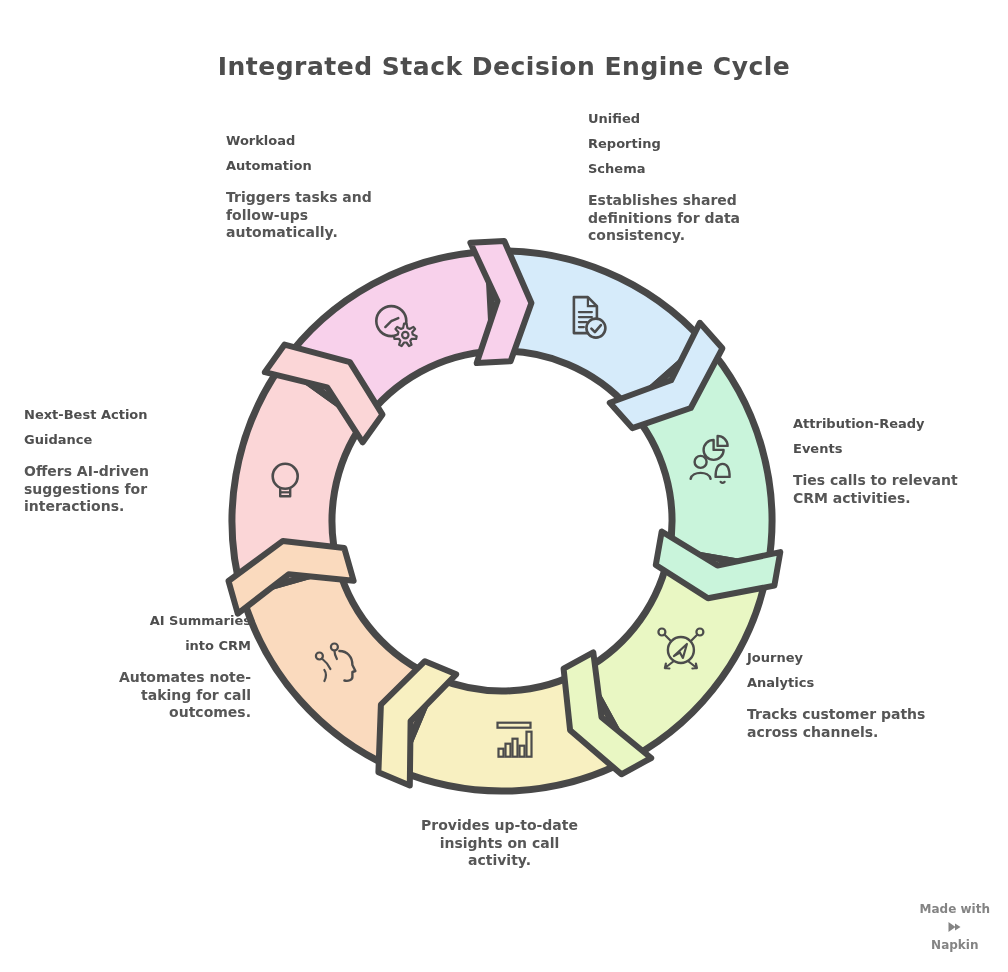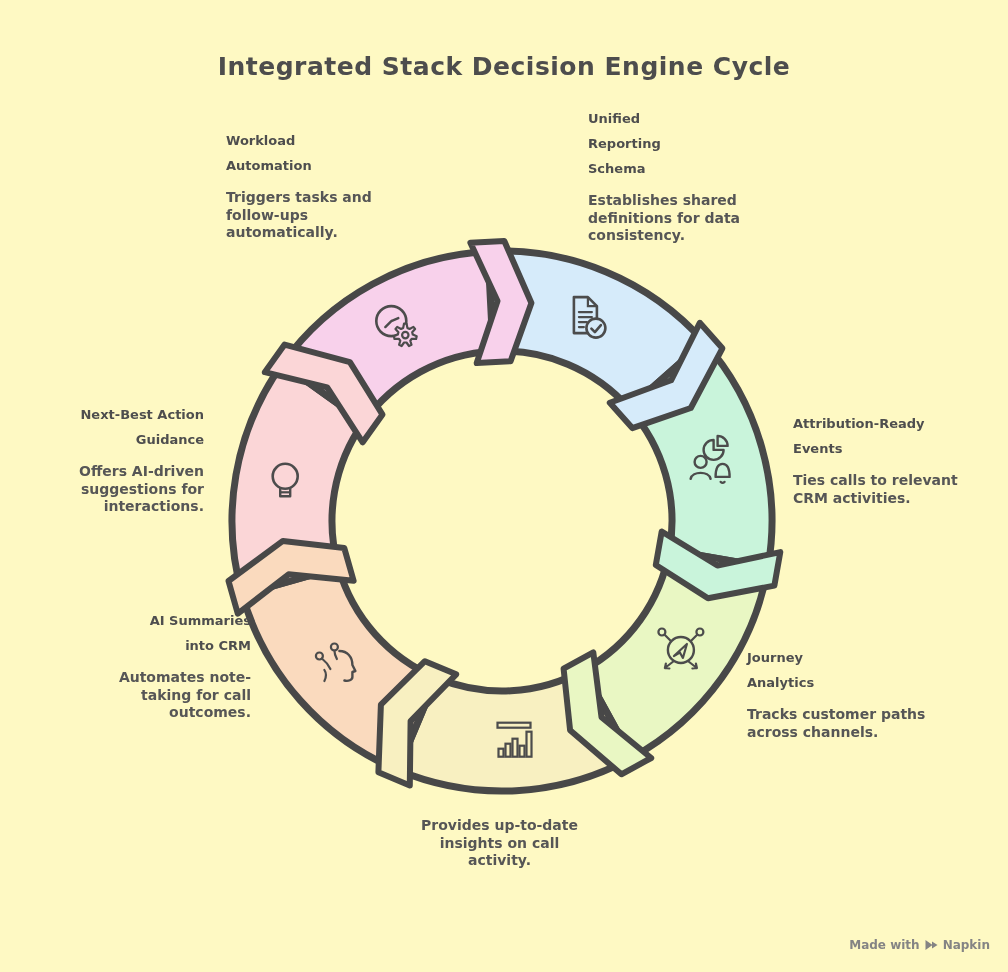--- a/index.html
+++ b/index.html
@@ -1,41 +1,41 @@
 <!DOCTYPE html>
 <html><head>
 <meta charset="utf-8">
 <style>
   html,body{margin:0;padding:0;background:#000;}
   .stage{
-    position:relative;width:1008px;height:972px;background:#fef9c3;overflow:hidden;
+    position:relative;width:1008px;height:972px;background:#ffffff;overflow:hidden;
     font-family:"DejaVu Sans","Liberation Sans",sans-serif;
   }
   .title{
     position:absolute;left:0;top:52px;width:1008px;text-align:center;
     font-size:25px;font-weight:bold;letter-spacing:.5px;color:#4d4d4d;
   }
   #ring-svg{position:absolute;left:0;top:0;}
   .step-text{position:absolute;}
   .step-heading{
     font-size:13px;font-weight:bold;line-height:25px;color:#4e4e4e;white-space:pre-line;
   }
   .step-desc{
     margin-top:11px;font-size:14px;line-height:17.5px;color:#565656;white-space:pre-line;font-weight:bold;
   }
   .pos-workload{left:226px;top:128px;width:180px;text-align:left;}
   .pos-unified{left:588px;top:106px;width:210px;text-align:left;}
   .pos-attribution{left:793px;top:411px;width:215px;text-align:left;}
   .pos-journey{left:747px;top:645px;width:215px;text-align:left;}
   .pos-realtime{left:397px;top:806px;width:205px;text-align:center;}
   .pos-ai{left:71px;top:608px;width:180px;text-align:right;}
-  .pos-nextbest{left:24px;top:402px;width:180px;text-align:right;}
+  .pos-nextbest{left:24px;top:402px;width:180px;}
   .watermark{
     position:absolute;right:18px;bottom:20px;display:flex;align-items:center;gap:5px;
-    font-size:12px;font-weight:bold;color:#848484;
+    font-size:12px;font-weight:bold;color:#848484;flex-direction:column;
   }
 </style>
 </head>
 <body>
 
 <div class="stage">
 
   <svg id="ring-svg" width="1008" height="972" viewBox="0 0 1008 972">
       <path d="M487.9,251.4 A270,270 0 0 1 704.0,341.8 L629.2,408.2 A170,170 0 0 0 493.1,351.2 Z" fill="#d6ebfa" stroke="#484848" stroke-width="7" stroke-linejoin="round"></path>
       <path d="M704.0,341.8 A270,270 0 0 1 768.0,567.2 L669.5,550.1 A170,170 0 0 0 629.2,408.2 Z" fill="#c9f4db" stroke="#484848" stroke-width="7" stroke-linejoin="round"></path>

